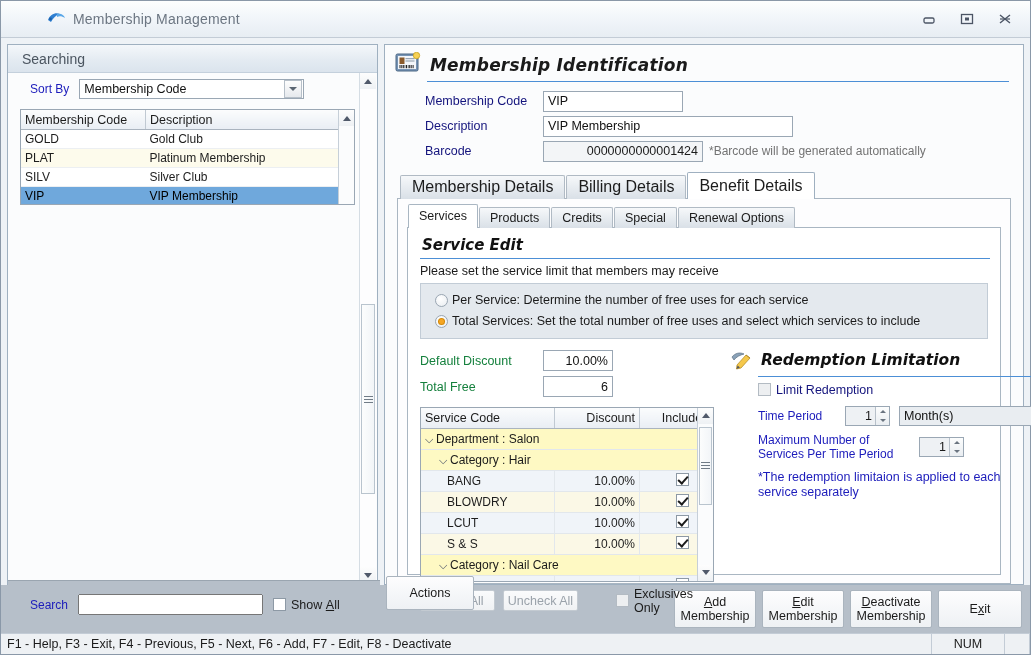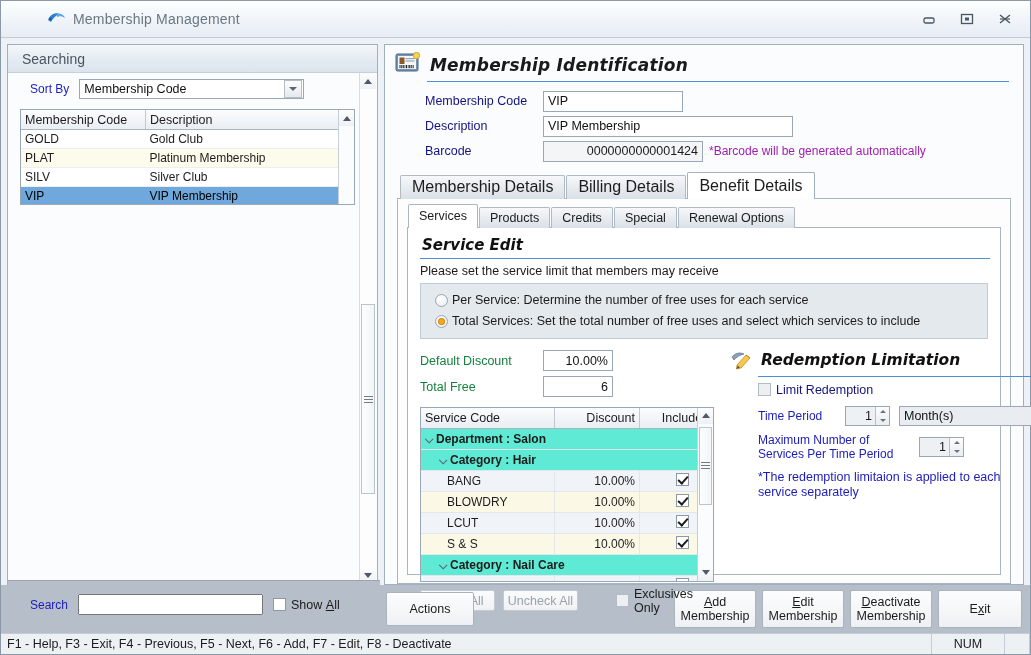--- a/index.html
+++ b/index.html
@@ -130,21 +130,21 @@
   }
   .hr-blue{height:1px;background:#4c8fd6;margin:4px 14px 0 42px;}
   .frm{padding:7px 0 0 0;}
   .frow{display:flex;align-items:center;height:25px;padding-left:40px;}
   .frow .fl{width:118px;color:#14147d;font-size:12.5px;}
   .tbox{
     height:21px;border:1px solid #9aa7b4;background:#fff;box-sizing:border-box;
     font-size:12.5px;color:#111;display:flex;align-items:center;padding:0 4px;
   }
   .tbox.ro{background:#f3f5f7;justify-content:flex-end;color:#1b1b1b;}
-  .note{color:#a21caf;font-size:12px;margin-left:6px;}
+  .note{color:#737373;font-size:12px;margin-left:6px;}
   
   .tabs1{display:flex;align-items:flex-end;margin:8px 0 0 15px;height:27px;position:relative;z-index:2;}
   .tab{
     height:24px;padding:0 11px;display:flex;align-items:center;font-size:16px;color:#1c1c1c;
     background:linear-gradient(to bottom,#f6f8fa,#d9e0e7);
     border:1px solid #b0bac4;border-bottom:none;margin-right:1px;
     border-radius:2px 2px 0 0;box-sizing:border-box;
   }
   .tab.active{background:#fff;height:27px;border-color:#9fb0c0;}
   .tabpane1{
@@ -201,21 +201,21 @@
     border-right:1px solid #c0c9d2;border-bottom:1px solid #aab4bf;
     font-weight:normal;font-size:12.5px;color:#1d1d1d;height:20px;padding:0 4px;
   }
   table.gr th.l{text-align:left;}
   table.gr th.r{text-align:right;}
   table.gr th.c{text-align:center;}
   table.gr td{
     height:20px;font-size:12px;color:#1d1d1d;border-bottom:1px solid #e2e7ec;
     border-right:1px solid #e2e7ec;padding:0 4px;white-space:nowrap;overflow:hidden;
   }
-  tr.grp td{background:#5eead4;border-right:none;color:#1b1b1b;font-weight:bold;}
+  tr.grp td{background:#fef9c3;border-right:none;color:#1b1b1b;}
   tr.r-a td{background:#f0f4f9;}
   tr.r-b td{background:#fbf8e6;}
   td.num{text-align:right;}
   td.inc{text-align:center;}
   .chevron{display:inline-block;width:11px;color:#5a6470;font-size:11px;}
   .gr-sb{
     position:absolute;right:0;top:0;width:16px;height:100%;
     background:#fbfcfd;border-left:1px solid #c6cfd8;box-sizing:border-box;
     display:flex;flex-direction:column;
   }
@@ -617,21 +617,21 @@
   <div class="bottom">
     <div style="position:absolute;left:7px;bottom:26px;width:372px;height:48px;background:#b6bfc9;border-top:1px solid #9aa5b0;box-sizing:border-box;display:flex;align-items:center;padding-left:22px;gap:10px">
       <span class="lbl-blue">Search</span>
       <input placeholder="" style="">
       <span class="chklabel">
         <span class="chk"></span>
         <span style="color:#1b1b1b">Show&nbsp;<u>A</u>ll</span>
       </span>
     </div>
 
-    <div style="position:absolute;left:385px;bottom:28px">
+    <div style="position:absolute;left:385px;bottom:44px">
       <div class="btn btn-wide">
           <span>Actions</span>
         </div>
     </div>
 
     <div class="btn btn-act">
       <div>
         <span><u>A</u>dd</span>
         <span>Membership</span>
       </div>

